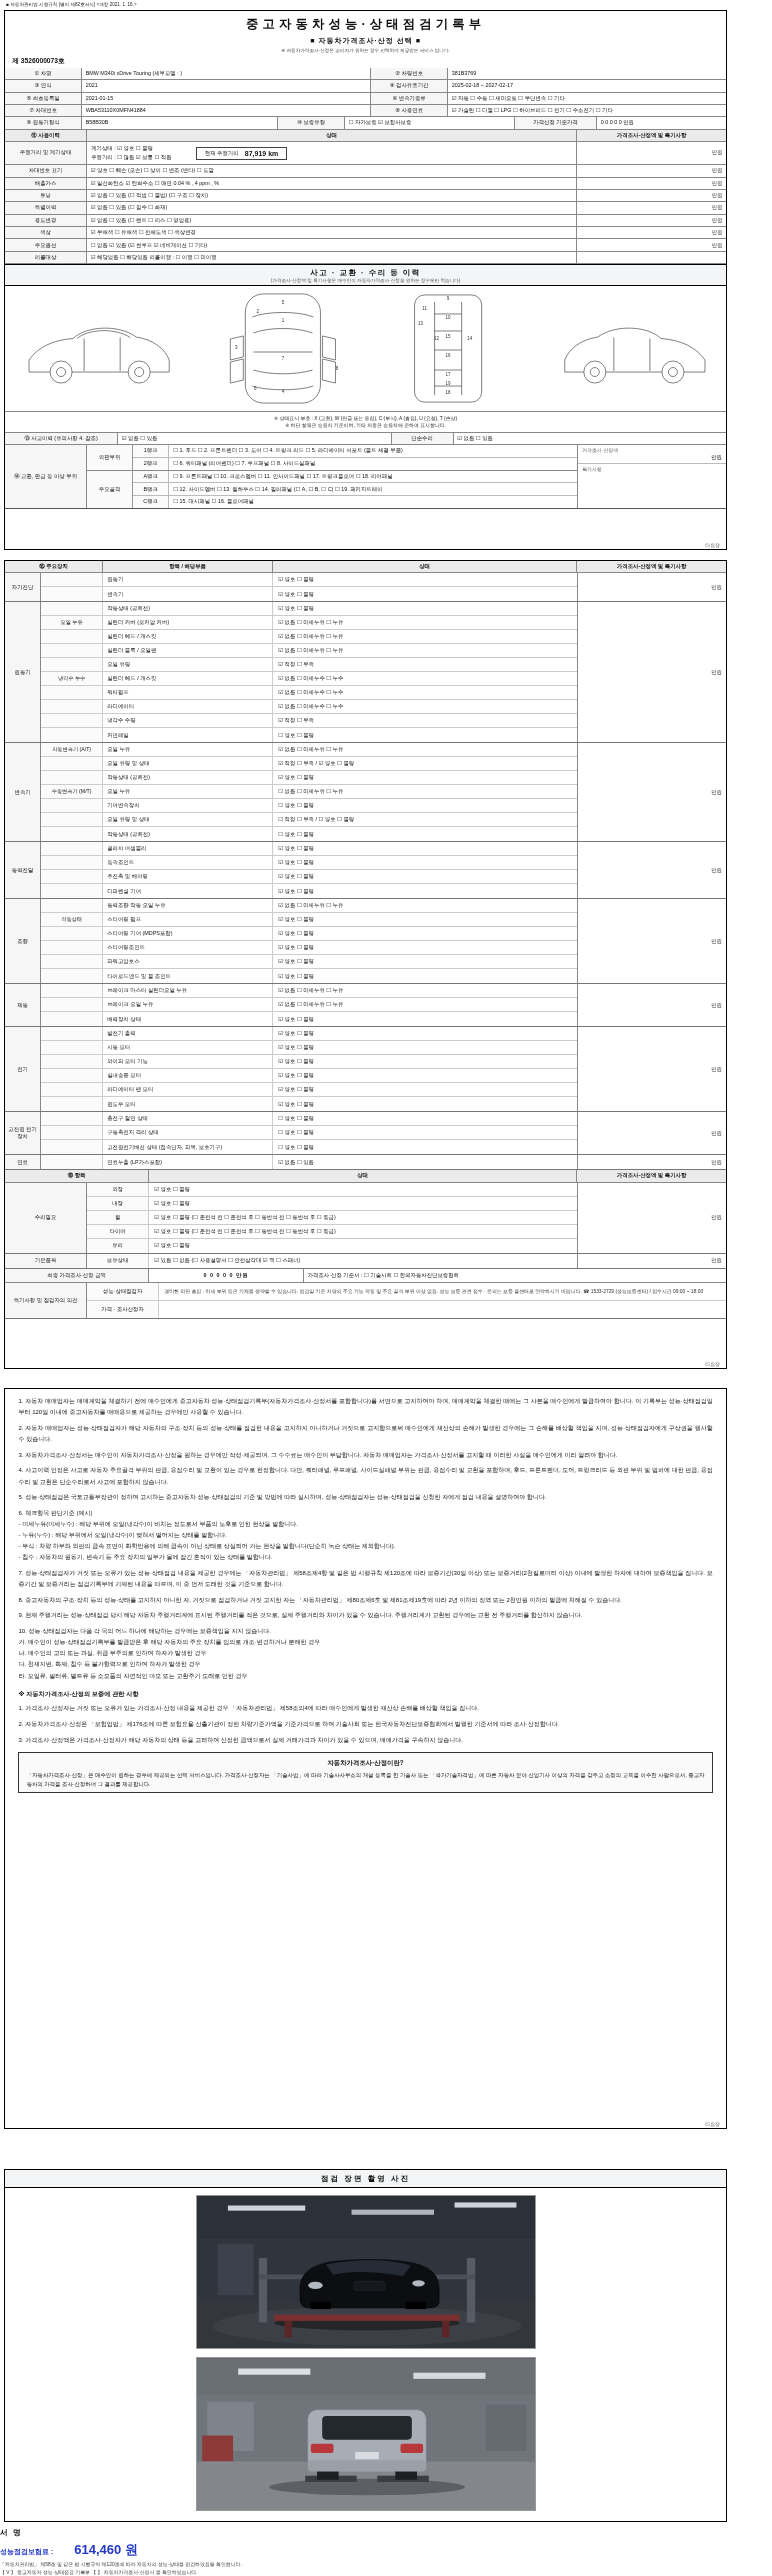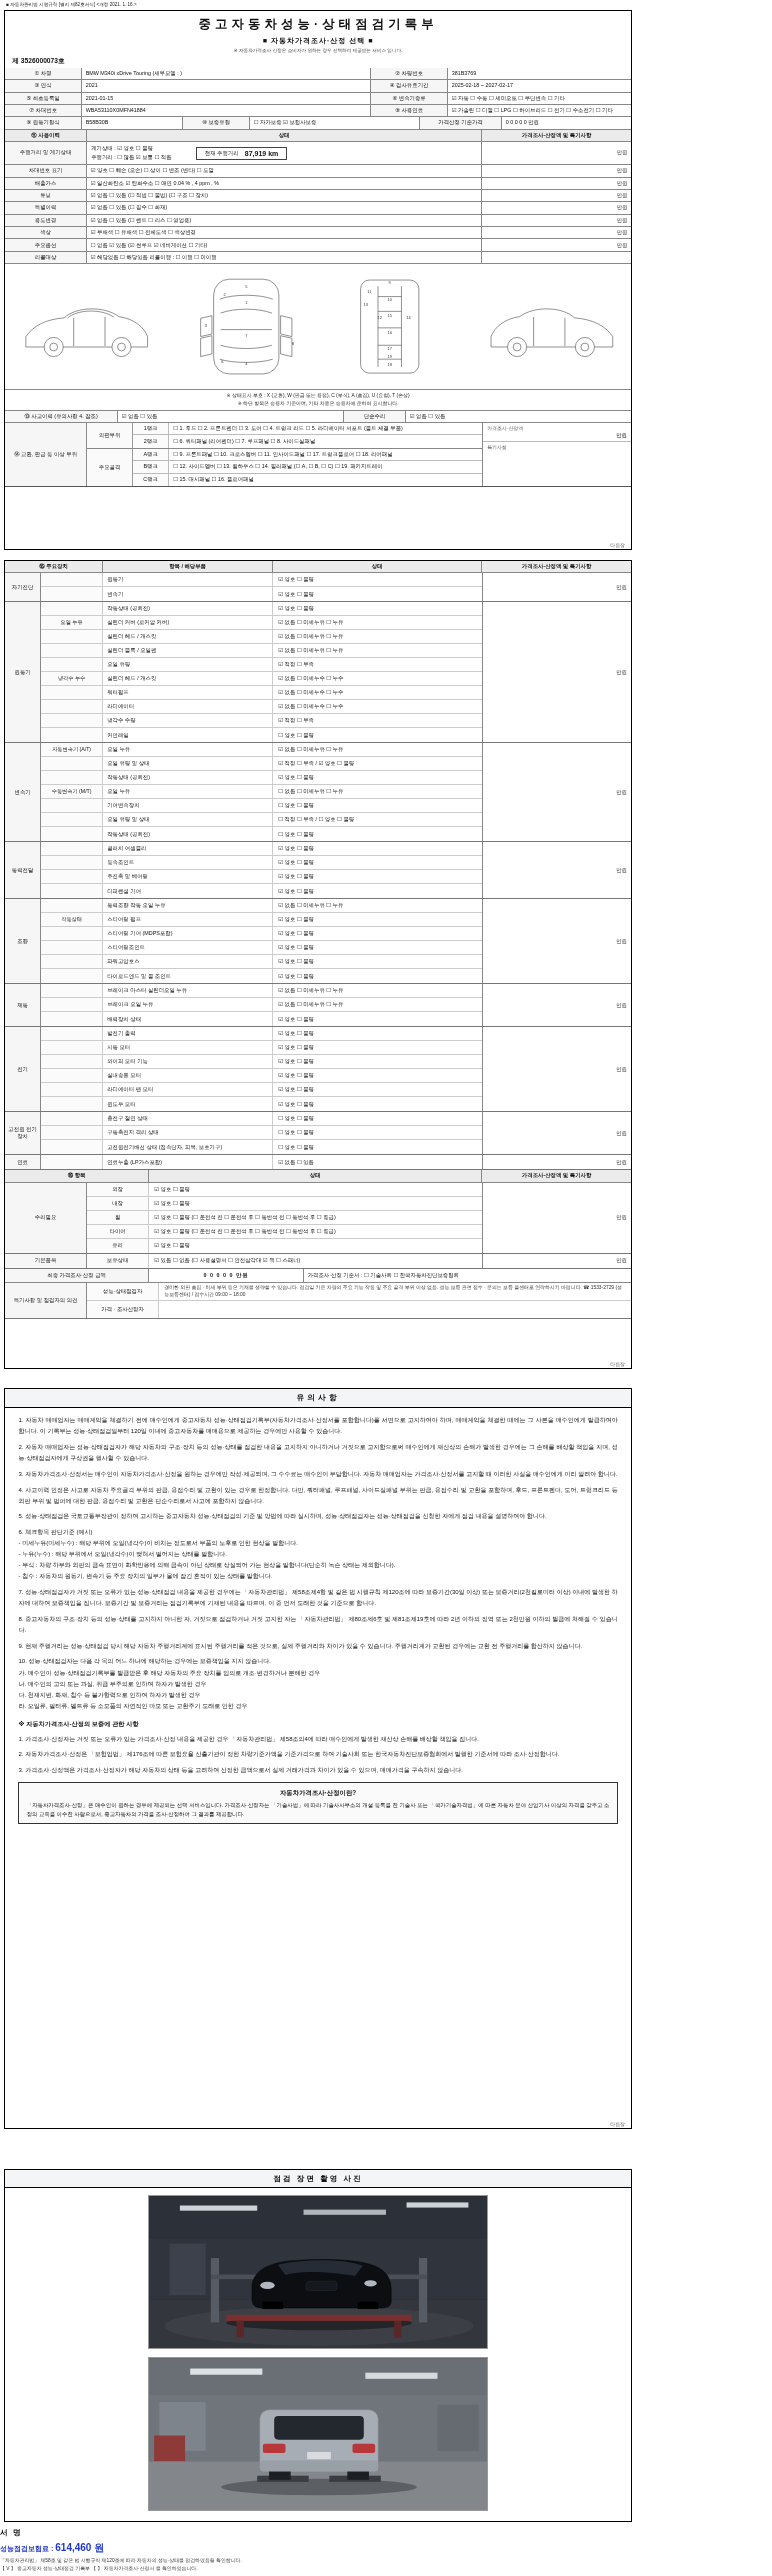--- a/index.html
+++ b/index.html
@@ -1,19 +1,19 @@
 <!DOCTYPE html>
 <html style="font-size:8.2px"><head>
 <meta charset="utf-8">
 <style>
   *{box-sizing:border-box;margin:0;padding:0}
   html,body{background:#fff}
   body{position:relative;width:773px;height:2576px;font-family:"Liberation Sans","DejaVu Sans",sans-serif;color:#111;font-size:5.7px}
   .top-note{position:absolute;top:2.1px;left:6.2px;font-size:4.6px;color:#222}
-  .block{position:absolute;left:4.1px;width:628px;background:#fff;border:0.8px solid #000;overflow:hidden}
+  .block{position:absolute;left:4.1px;width:723px;background:#fff;border:0.8px solid #000;overflow:hidden}
   .b1{top:10.3px;height:540px}
   .b2{top:560px;height:809px}
   .b3{top:1388px;height:741px}
   .b4{top:2169px;height:353px}
   .next-page{position:absolute;right:6.2px;bottom:1.5px;font-size:4.9px;color:#555}
   
   .doc-header{padding:5.2px 7.2px 2.1px}
   .doc-title{text-align:center;font-size:12.4px;font-weight:bold;letter-spacing:4.1px}
   .doc-subtitle{text-align:center;font-size:7px;font-weight:bold;letter-spacing:1px;margin-top:2.6px}
   .doc-subnote{text-align:center;font-size:4.6px;color:#444;margin-top:1.5px}
@@ -81,21 +81,21 @@
   .n-box-title{text-align:center;font-weight:bold;font-size:6.4px;margin-bottom:2.1px}
   .n-box-text{font-size:5.4px;line-height:1.6;text-align:justify}
   
   .photo-head{text-align:center;font-weight:bold;font-size:7.5px;letter-spacing:2.1px;padding:3.6px 0;border-bottom:0.7px solid #000;background:#f3f5f6}
   .photo-stack{display:flex;flex-direction:column;align-items:center;gap:7.2px;padding:7.2px 0}
   .photo{width:340px;height:154px;border:0.5px solid #999;overflow:hidden;background:#222}
   
   .footer{position:absolute;top:2528px;left:0;width:773px;text-align:left}
   .sign-title{font-size:7.7px;font-weight:bold;letter-spacing:5.2px;margin-bottom:2.6px}
   .premium{color:#2238c8;font-size:7px;font-weight:bold;margin-bottom:2.6px}
-  .premium b{font-size:10px;margin-left:2px}
+  .premium b{font-size:13px;margin-left:21px}
   .f-line{font-size:4.9px;color:#333;line-height:1.5}
 </style>
 </head>
 <body>
 
 <div>
 
   <div class="top-note">■ 자동차관리법 시행규칙 [별지 제82호서식] &lt;개정 2021. 1. 16.&gt;</div>
 
   <section class="block b1">
@@ -210,20 +210,24 @@
         </div>
 
         <div class="tr">
           <div class="td lab w160">리콜대상</div>
           <div class="td fx">☑ 해당없음    ☐ 해당있음        리콜이행 :   ☐ 이행    ☐ 미이행</div>
           <div class="td price"></div>
         </div>
 
     </div>
 
+    <div class="sec-head">
+      <span class="sec-title">사고 · 교환 · 수리 등 이력</span>
+      <span class="sec-note">(가격조사·산정액 및 특기사항은 매수인이 자동차가격조사·산정을 원하는 경우에만 적습니다)</span>
+    </div>
     <div class="diagram-wrap">
       <svg viewBox="0 0 1440 236" width="742" height="122" style="font-size:11px">
         <g stroke="#4a4a4a" stroke-width="1.4" fill="none">
           <g>
             <g transform="translate(40,52)">
               <path d="M8,112 L8,88 C26,62 56,48 96,45 C122,20 186,16 222,42 C256,47 280,66 288,88 L288,112 Z"></path>
               <path d="M104,45 C126,26 180,23 210,43"></path>
               <line x1="118" y1="45" x2="118" y2="110"></line>
               <line x1="190" y1="43" x2="190" y2="110"></line>
               <circle cx="72" cy="112" r="22" fill="#fff"></circle>
@@ -748,21 +752,20 @@
               <div class="g-st rm"></div>
             </div>
 
         </div>
       </div>
     </div>
     <div class="next-page">다음장</div>
   </section>
 
   <section class="block b3">
-    <div class="n-title">유의사항</div>
     <div class="n-body">
 
         <div class="n-item">1. 자동차 매매업자는 매매계약을 체결하기 전에 매수인에게 중고자동차 성능·상태점검기록부(자동차가격조사·산정서를 포함합니다)를 서면으로 고지하여야 하며, 매매계약을 체결한 때에는 그 사본을 매수인에게 발급하여야 합니다. 이 기록부는 성능·상태점검일부터 120일 이내에 중고자동차를 매매용으로 제공하는 경우에만 사용할 수 있습니다.</div>
 
         <div class="n-item">2. 자동차 매매업자는 성능·상태점검자가 해당 자동차의 구조·장치 등의 성능·상태를 점검한 내용을 고지하지 아니하거나 거짓으로 고지함으로써 매수인에게 재산상의 손해가 발생한 경우에는 그 손해를 배상할 책임을 지며, 성능·상태점검자에게 구상권을 행사할 수 있습니다.</div>
 
         <div class="n-item">3. 자동차가격조사·산정서는 매수인이 자동차가격조사·산정을 원하는 경우에만 작성·제공되며, 그 수수료는 매수인이 부담합니다. 자동차 매매업자는 가격조사·산정서를 고지할 때 이러한 사실을 매수인에게 미리 알려야 합니다.</div>
 
         <div class="n-item">4. 사고이력 인정은 사고로 자동차 주요골격 부위의 판금, 용접수리 및 교환이 있는 경우로 한정합니다. 다만, 쿼터패널, 루프패널, 사이드실패널 부위는 판금, 용접수리 및 교환을 포함하며, 후드, 프론트펜더, 도어, 트렁크리드 등 외판 부위 및 범퍼에 대한 판금, 용접수리 및 교환은 단순수리로서 사고에 포함하지 않습니다.</div>
 

